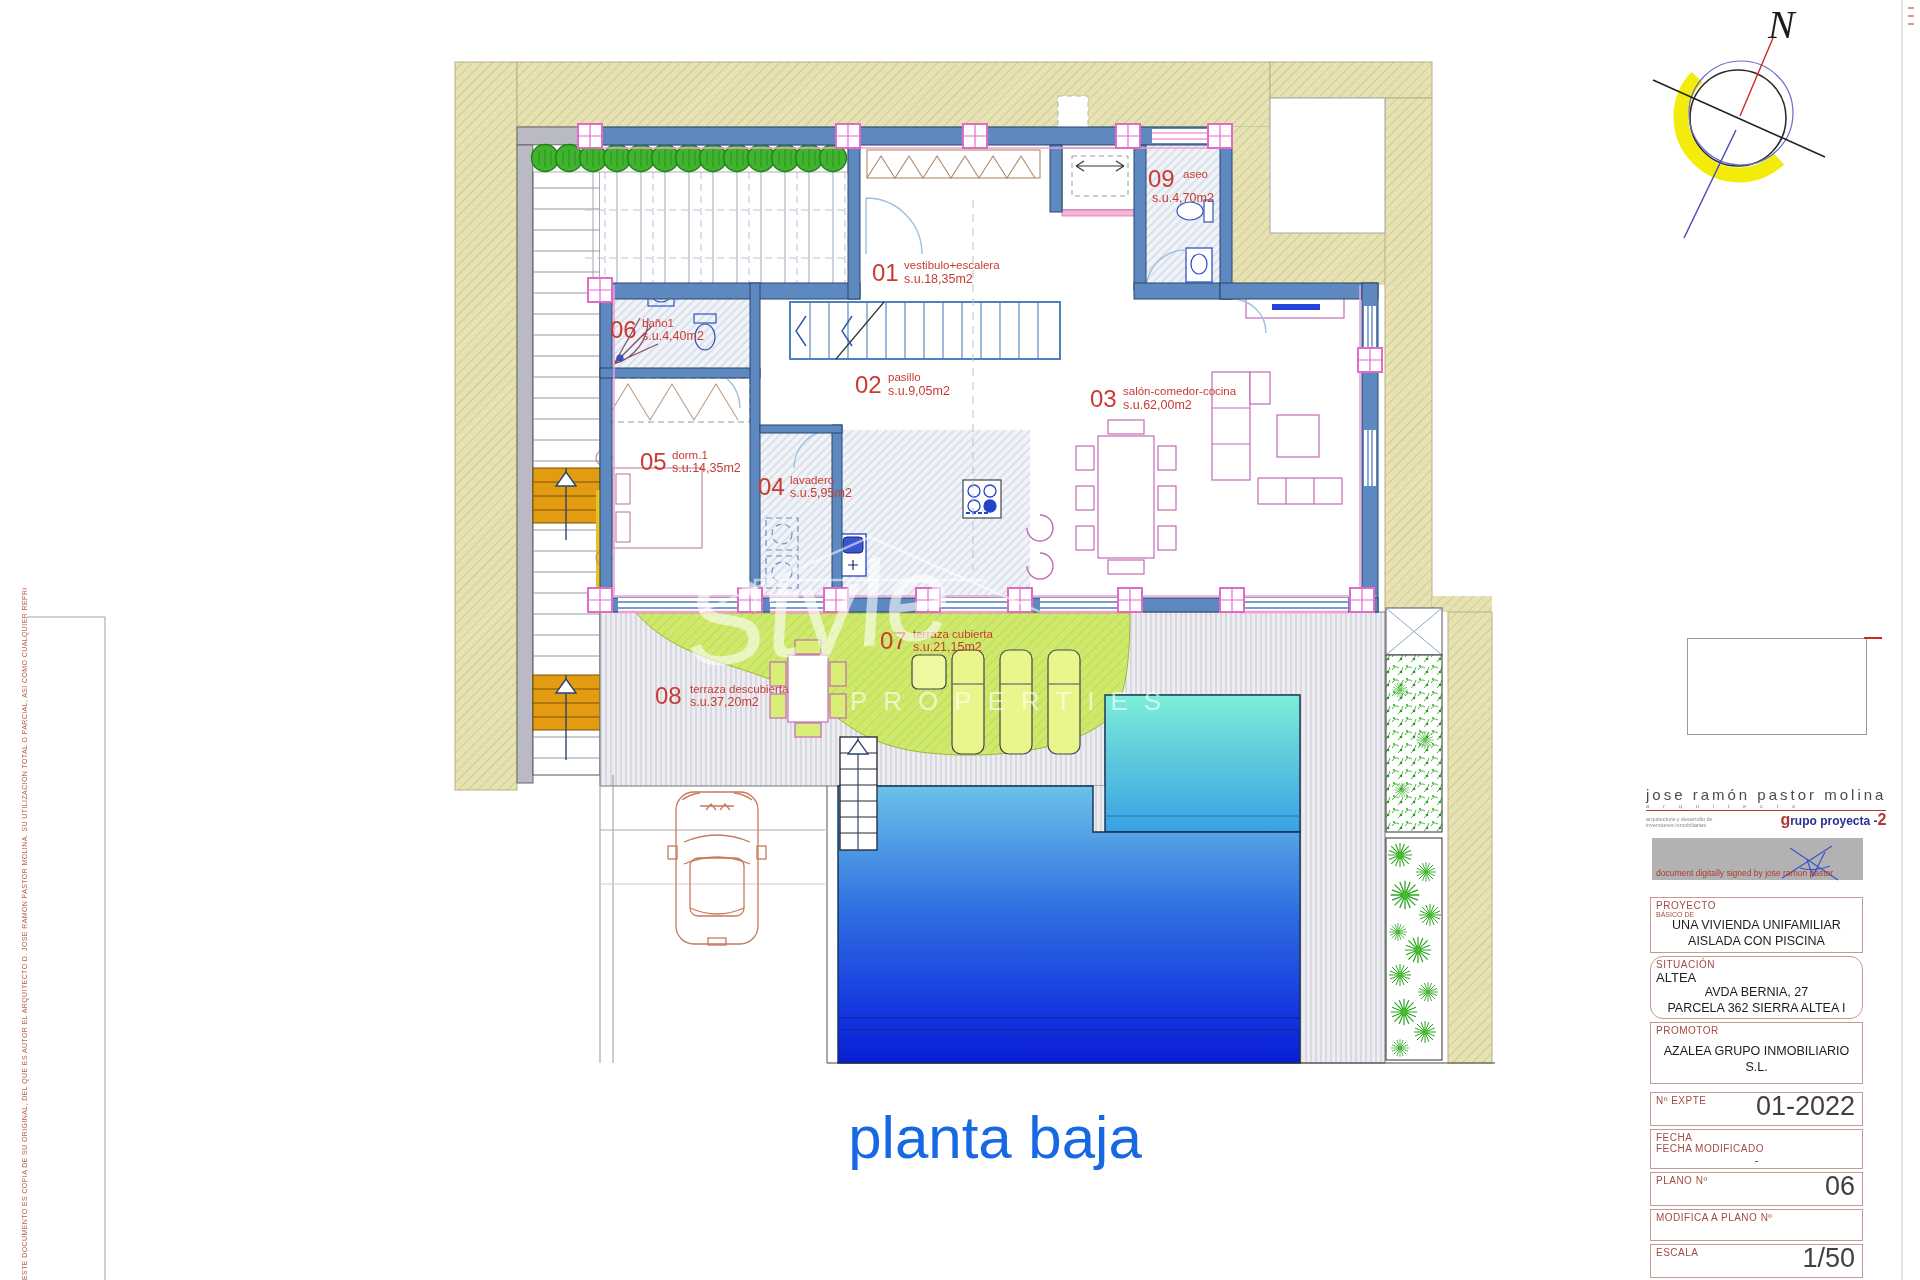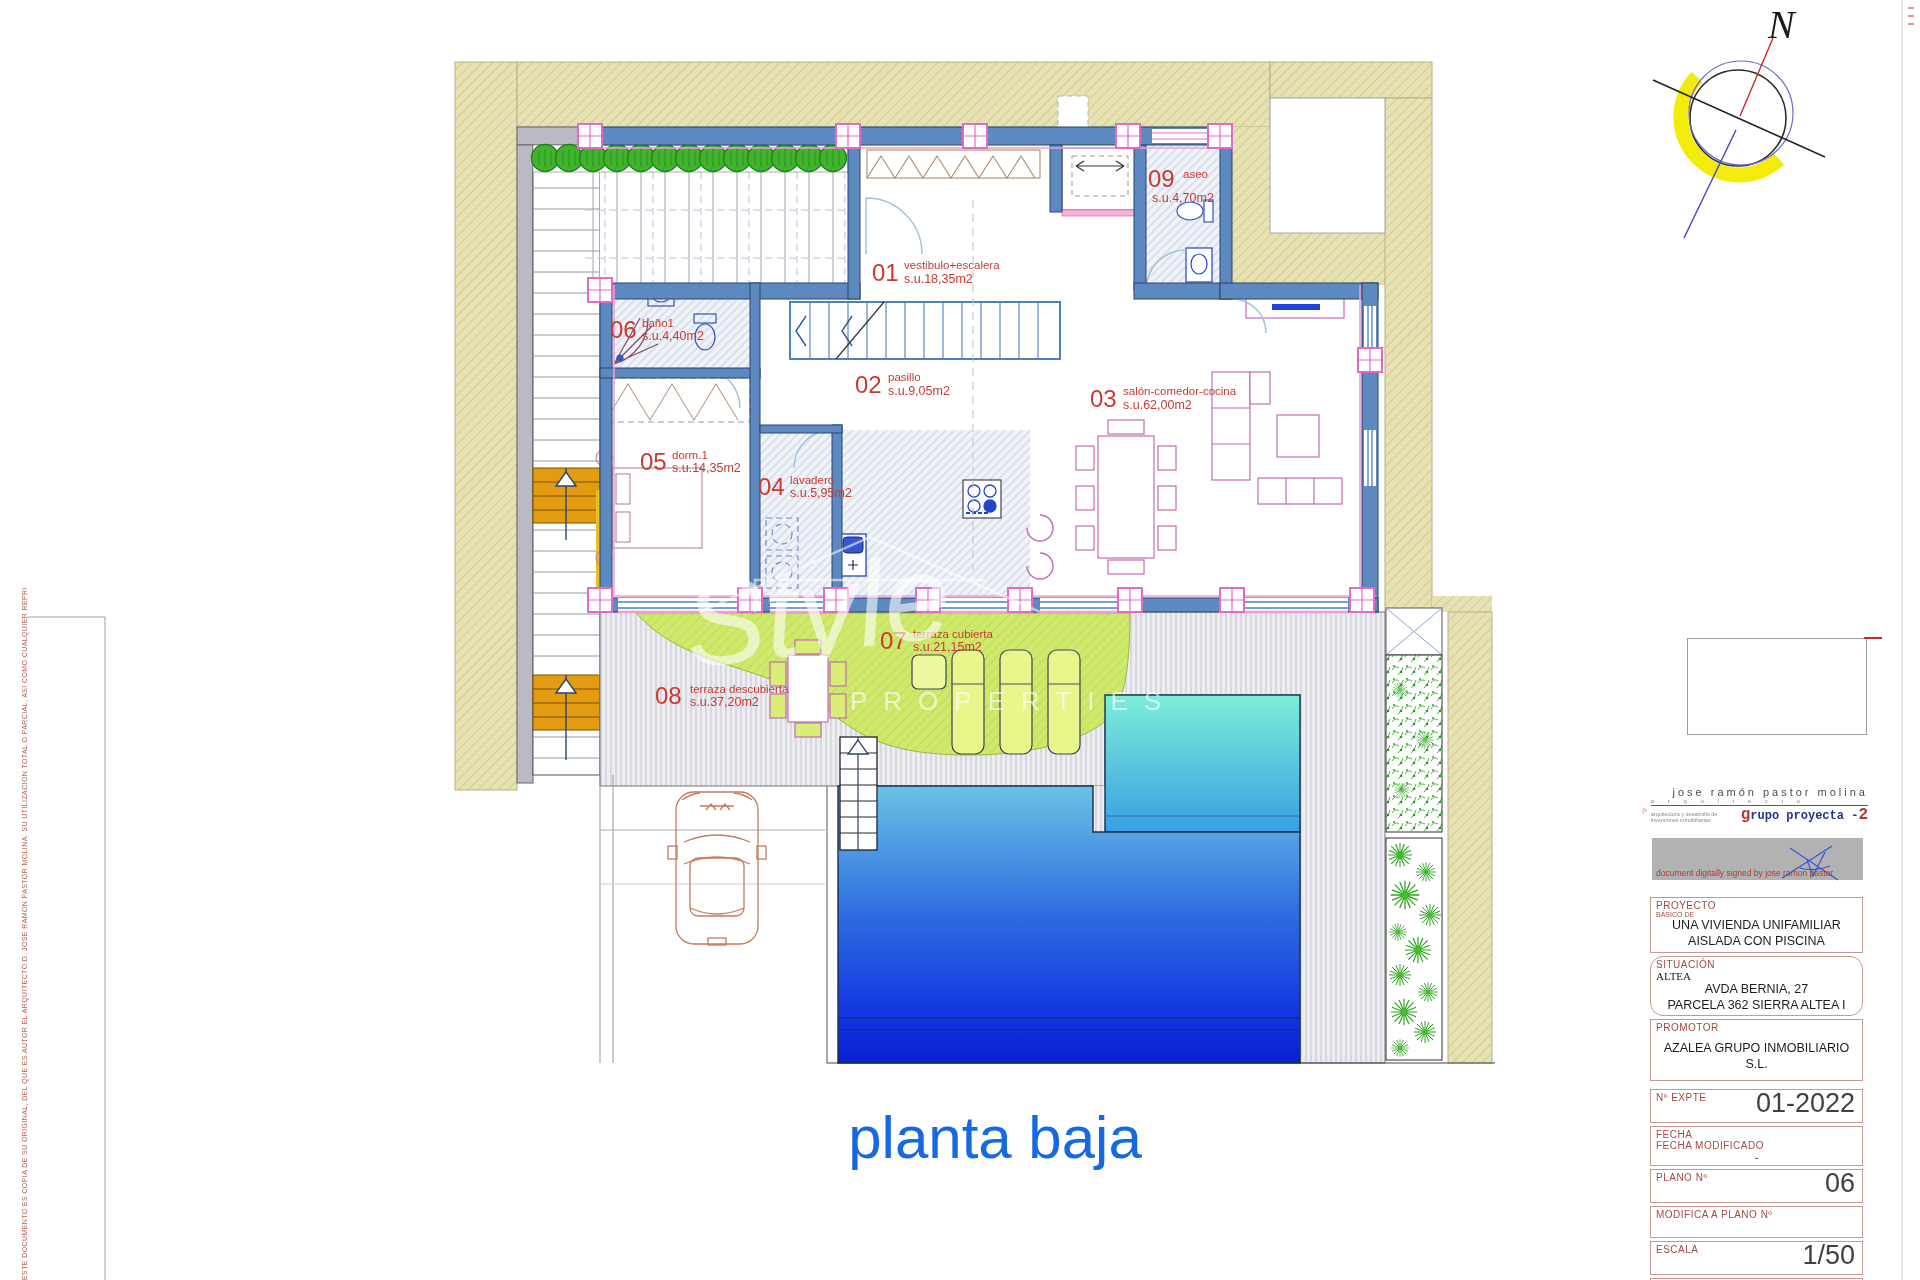--- a/index.html
+++ b/index.html
@@ -14,25 +14,25 @@
 
   
   .tblock{position:absolute;left:1650px;top:894px;width:213px;}
   .tb-row{border:1px solid #c49a92;margin-top:3px;padding:2px 5px;position:relative;background:#fff;}
   .tb-label{color:#a34a42;font-size:10px;letter-spacing:.5px;}
   .tb-sub{color:#a34a42;font-size:7px;}
   .tb-center{text-align:center;color:#1c1c1c;font-size:12.5px;line-height:1.25;}
   .tb-big{text-align:right;color:#404040;font-size:27px;line-height:1;padding:1px 2px 3px 0;}
   .tb-flex{display:flex;justify-content:space-between;flex-direction:column;}
   .logo{position:absolute;left:1642px;top:786px;width:226px;height:50px;}
-  .logo-name{font-size:11px;color:#4a4a52;letter-spacing:3px;white-space:nowrap;text-align:right;}
+  .logo-name{font-size:15px;color:#4a4a52;letter-spacing:3px;white-space:nowrap;}
   .logo-prof{font-size:6px;color:#8a8a92;letter-spacing:6px;border-bottom:1.5px solid #b23730;padding-bottom:1px;}
   .logo-row{display:flex;justify-content:space-between;align-items:flex-end;}
   .logo-tag{font-size:5.5px;color:#8a8a92;width:90px;line-height:1.2;}
-  .logo-grp{font-size:12px;font-weight:bold;color:#27318e;white-space:nowrap;font-family:Liberation Mono, monospace;}
+  .logo-grp{font-size:12px;font-weight:bold;color:#27318e;white-space:nowrap;}
   .logo-grp .red{color:#b23730;font-size:16px;}
   .sigbox{position:absolute;left:1652px;top:838px;width:211px;height:42px;background:#b2b2b2;}
   .signote{position:absolute;left:4px;bottom:2px;font-size:8.5px;color:#b03a30;}
   .emptybox{position:absolute;left:1687px;top:638px;width:178px;height:95px;border:1px solid #9a9a9a;background:#fff;}
   .redtick{position:absolute;left:1864px;top:637px;width:18px;height:2px;background:#cc2a22;}
   .disclaimer{position:absolute;left:21px;top:588px;height:692px;width:12px;
       writing-mode:vertical-rl;transform:rotate(180deg);font-size:7px;color:#b5614f;
       letter-spacing:.4px;overflow:hidden;white-space:nowrap;}
 </style>
 </head>
@@ -517,21 +517,21 @@
   <div class="tb-row" style="min-height:50px;">
     <div class="tb-label">PROYECTO</div>
     <div class="tb-sub">BÁSICO DE</div>
     <div class="tb-center">
       <div>UNA VIVIENDA UNIFAMILIAR</div>
       <div>AISLADA CON PISCINA</div>
     </div>
   </div>
   <div class="tb-row" style="min-height:52px;border-radius:13px;">
     <div class="tb-label">SITUACIÓN</div>
-    <div style="font-size:11px;color:#222;font-family:Liberation Serif, serif;">ALTEA</div>
+    <div style="font-size:13px;color:#222;">ALTEA</div>
     <div class="tb-center">
       <div>AVDA  BERNIA, 27</div>
       <div>PARCELA 362 SIERRA ALTEA I</div>
     </div>
   </div>
   <div class="tb-row" style="min-height:56px;">
     <div class="tb-label">PROMOTOR</div>
     <div class="tb-center" style="margin-top:8px;">AZALEA GRUPO INMOBILIARIO S.L.</div>
   </div>
   <div class="tb-row" style="min-height:26px;margin-top:8px;">

